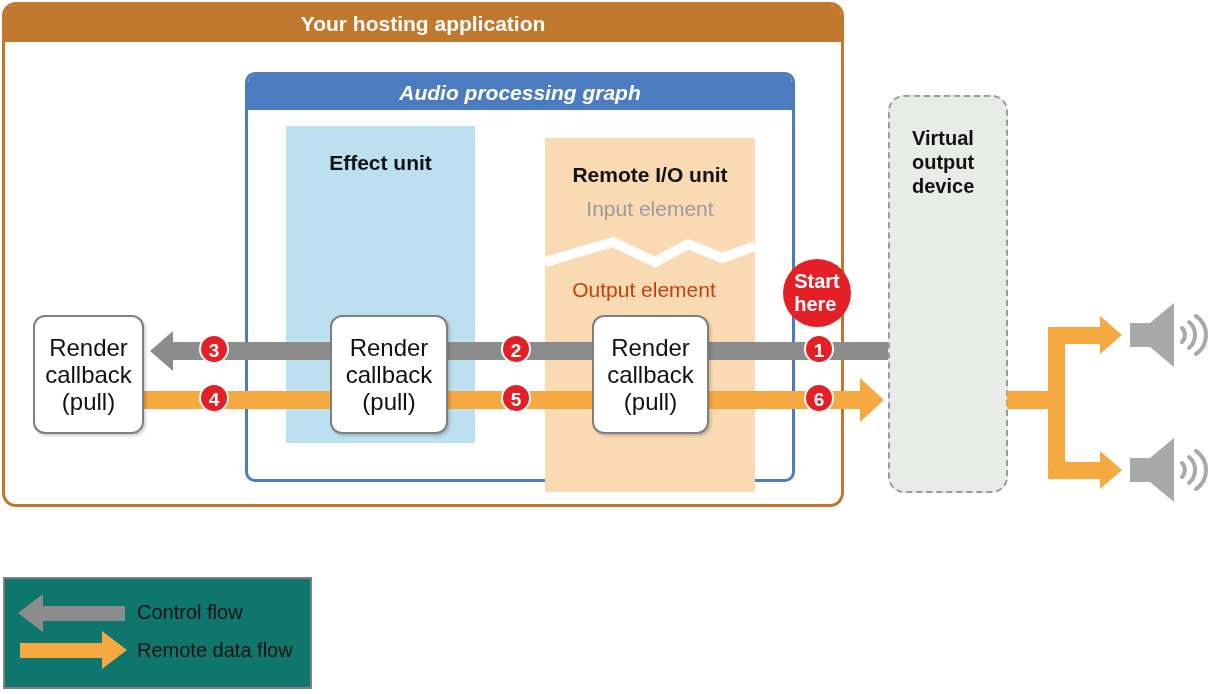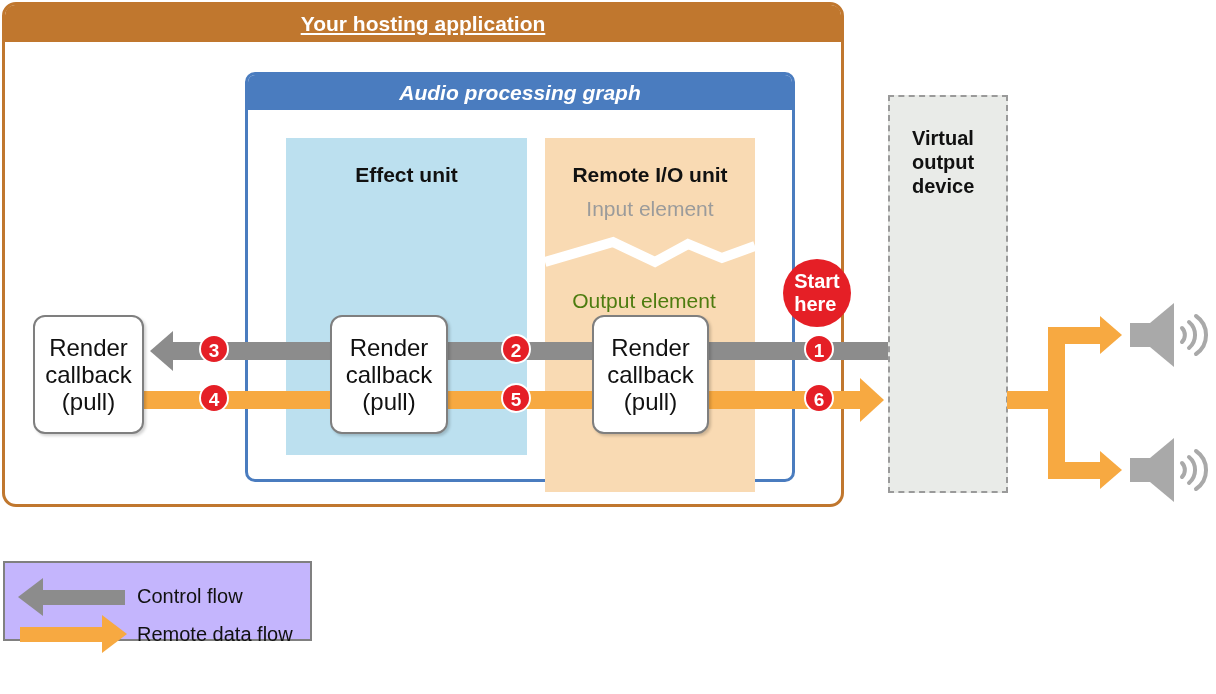--- a/index.html
+++ b/index.html
@@ -27,21 +27,20 @@
     position: absolute;
     left: 0; top: 0; right: 0;
     height: 37px;
     background: var(--hosting-orange);
     border-radius: 10px 10px 0 0;
     color: #fff;
     font-weight: bold;
     font-size: 21px;
     text-align: center;
     line-height: 37px;
-    text-decoration: underline;
   }
 
   
   .graph-box {
     position: absolute;
     left: 245px; top: 72px;
     width: 550px; height: 410px;
     border: 3px solid var(--graph-blue);
     border-radius: 10px;
     background: #fff;
@@ -57,22 +56,22 @@
     font-weight: bold;
     font-size: 21px;
     text-align: center;
     line-height: 35px;
     font-style: italic;
   }
 
   
   .effect-unit {
     position: absolute;
-    left: 286px; top: 138px;
-    width: 241px; height: 317px;
+    left: 286px; top: 126px;
+    width: 189px; height: 317px;
     background: var(--effect-blue);
     z-index: 1;
   }
   .remote-io {
     position: absolute;
     left: 545px; top: 138px;
     width: 210px; height: 354px;
     background: var(--io-peach);
     z-index: 1;
   }
@@ -89,22 +88,21 @@
     left: 0; right: 0; top: 59px;
     text-align: center;
     font-size: 21px;
     color: #9b9b9b;
   }
   .output-label {
     position: absolute;
     left: 0; right: 12px; top: 140px;
     text-align: center;
     font-size: 21px;
-    color: #4d7c0f;
-    margin-top: 11px;
+    color: #c2410c;
   }
   .zigzag {
     position: absolute;
     left: 0; top: 96px;
     width: 210px; height: 40px;
   }
 
   
   .callback-box {
     position: absolute;
@@ -195,21 +193,21 @@
     z-index: 6;
   }
 
   
   .device-box {
     position: absolute;
     left: 888px; top: 95px;
     width: 120px; height: 398px;
     background: var(--device-gray);
     border: 2px dashed #9a9a9a;
-    border-radius: 0;
+    border-radius: 16px;
     z-index: 1;
     padding: 29px 0 0 22px;
     font-weight: bold;
     font-size: 20px;
     line-height: 24px;
     color: #111;
     white-space: pre-line;
   }
 
   
@@ -231,24 +229,24 @@
     position: absolute;
     width: 88px; height: 72px;
     z-index: 2;
   }
   .sp-top    { left: 1128px; top: 299px; }
   .sp-bottom { left: 1128px; top: 434px; }
 
   
   .legend {
     position: absolute;
-    left: 3px; top: 561px;
-    width: 309px; height: 80px;
+    left: 3px; top: 577px;
+    width: 309px; height: 112px;
     border: 2px solid #808080;
-    background: #c4b5fd;
+    background: #0f766e;
     z-index: 1;
   }
   .legend .lbar { position: absolute; }
   .lg-gray-bar   { left: 36px; top: 27px; width: 84px; height: 15px; background: var(--control-gray); }
   .lg-gray-head  {
     position: absolute; left: 13px; top: 15px;
     width: 0; height: 0;
     border-top: 19px solid transparent;
     border-bottom: 19px solid transparent;
     border-right: 25px solid var(--control-gray);

